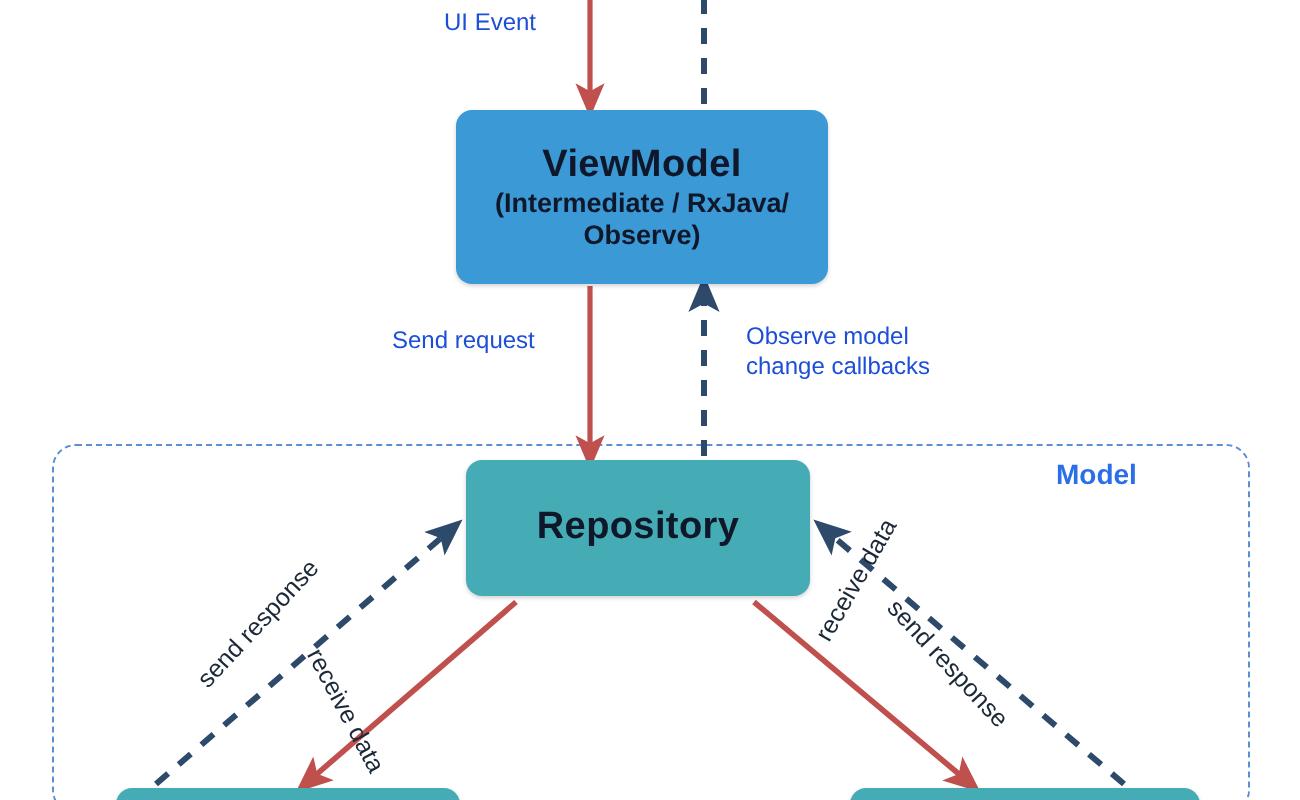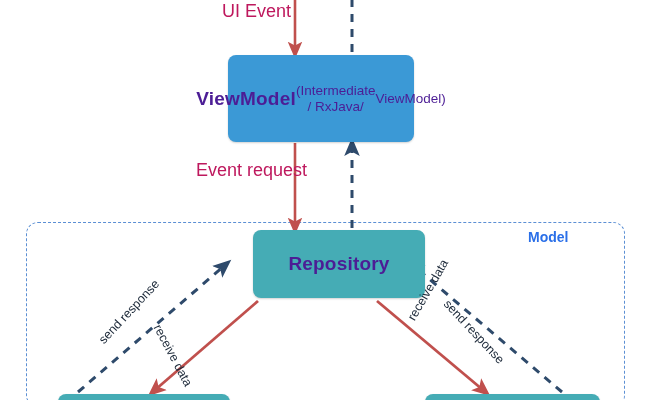--- a/index.html
+++ b/index.html
@@ -20,69 +20,68 @@
     left: 0;
     top: 0;
     width: 650px;
     height: 400px;
     overflow: visible;
   }
   .node {
     position: absolute;
     box-sizing: border-box;
     display: flex;
-    flex-direction: row;
+    flex-direction: column;
     align-items: center;
     justify-content: center;
-    color: #4c1d95;
+    color: #0f172a;
     text-align: center;
     border-radius: 8px;
     box-shadow: 0 1px 2px rgba(0,0,0,0.18);
   }
   .node-title {
     font-size: 19px;
     font-weight: bold;
     line-height: 22px;
     letter-spacing: 0.2px;
   }
   .node-sub {
     font-size: 13.5px;
-    font-weight: normal;
+    font-weight: bold;
     line-height: 16px;
   }
   #viewmodel-node {
     left: 228px;
     top: 55px;
     width: 186px;
     height: 87px;
     background: #3b99d6;
   }
   #repository-node {
     left: 233px;
     top: 230px;
     width: 172px;
     height: 68px;
     background: #45acb5;
-    margin-left: 20px;
   }
   .bottom-node {
     position: absolute;
     top: 394px;
     height: 40px;
     background: #45acb5;
     border-radius: 8px;
     box-shadow: 0 1px 2px rgba(0,0,0,0.18);
   }
   #remote-node { left: 58px; width: 172px; }
   #local-node  { left: 425px; width: 175px; }
 
   .edge-label {
     position: absolute;
-    font-size: 18px;
-    color: #be185d;
+    font-size: 12px;
+    color: #1d4ed8;
     line-height: 15px;
     white-space: nowrap;
   }
   #label-ui-event       { left: 222px; top: 4px; }
   #label-observe-response { left: 362px; top: 4px; }
   #label-send-request   { left: 196px; top: 163px; }
   #label-observe-model  { left: 373px; top: 161px; }
 
   .rot-label {
     position: absolute;
@@ -162,31 +161,35 @@
     <line x1="78" y1="392" x2="224" y2="266" stroke="#2e4a6b" stroke-width="3" stroke-dasharray="8,7" marker-end="url(#arrow-navy)"></line>
 
     <line x1="377" y1="301" x2="483" y2="390" stroke="#c0504d" stroke-width="2.8" marker-end="url(#arrow-red)"></line>
 
     <line x1="562" y1="392" x2="414" y2="266" stroke="#2e4a6b" stroke-width="3" stroke-dasharray="8,7" marker-end="url(#arrow-navy)"></line>
   </svg>
 
   <div id="viewmodel-node" class="node">
     <div class="node-title">ViewModel</div>
     <div class="node-sub">(Intermediate / RxJava/</div>
-    <div class="node-sub">ViewModel)</div>
+    <div class="node-sub">Observe)</div>
   </div>
 
   <div id="repository-node" class="node">
     <div class="node-title">Repository</div>
   </div>
 
   <div id="remote-node" class="bottom-node"></div>
   <div id="local-node" class="bottom-node"></div>
 
   <div class="edge-label" id="label-ui-event">UI Event</div>
-  <div class="edge-label" id="label-send-request">Event request</div>
+  <div class="edge-label" id="label-send-request">Send request</div>
+  <div class="edge-label" id="label-observe-model">
+    <div>Observe model</div>
+    <div>change callbacks</div>
+  </div>
 
   <div class="rot-label" id="label-send-response-left">send response</div>
   <div class="rot-label" id="label-receive-data-left">receive data</div>
   <div class="rot-label" id="label-send-response-right">send response</div>
   <div class="rot-label" id="label-receive-data-right">receive data</div>
 
 </div>
 
 </body></html>

